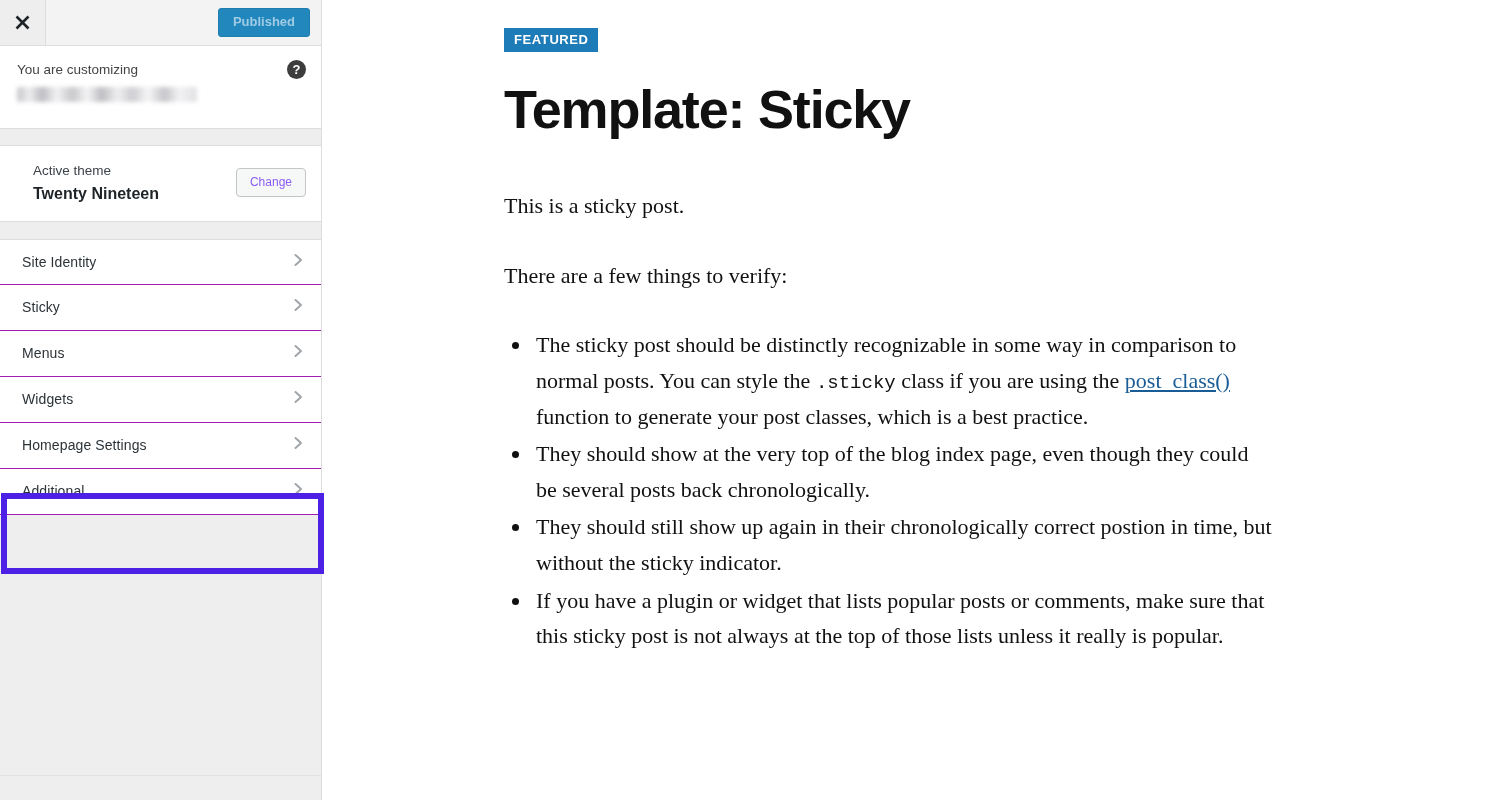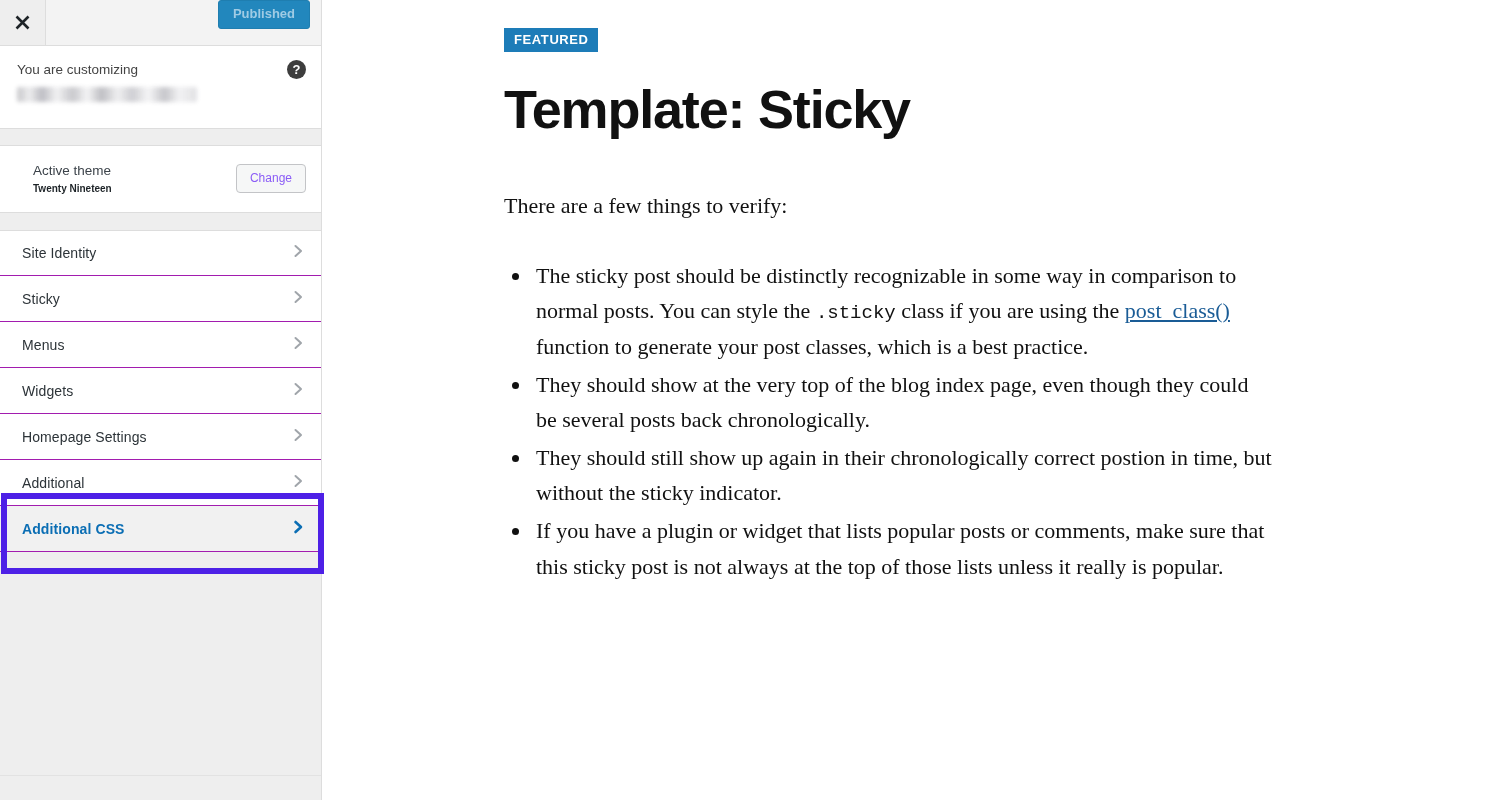--- a/index.html
+++ b/index.html
@@ -39,21 +39,21 @@
     border-right: 1px solid #dddddd;
     display: flex;
     align-items: center;
     justify-content: center;
     cursor: pointer;
   }
   .close-btn svg { display:block; }
   .header-spacer { flex: 1 1 auto; }
   .publish-wrap {
     display: flex;
-    align-items: flex-start;
+    align-items: center;
     padding-right: 11px;
   }
   .publish-btn {
     background: #2287bd;
     color: #9fcbe4;
     border: 1px solid #1f7eb0;
     border-radius: 3px;
     font-size: 13px;
     font-weight: 600;
     padding: 6px 14px 7px;
@@ -117,21 +117,21 @@
     border-top: 1px solid #dddddd;
     border-bottom: 1px solid #dddddd;
     padding: 15px 15px 16px 33px;
     display: flex;
     align-items: center;
     justify-content: space-between;
     min-height: 68px;
   }
   .theme-meta { line-height: 1.45; }
   .theme-caption { font-size: 13.5px; color: #3c434a; }
-  .theme-name { font-size: 10px; color: #1d2327; font-weight: 700; margin-top: 1px; }
+  .theme-name { font-size: 16px; color: #1d2327; font-weight: 700; margin-top: 1px; }
   .change-btn {
     background: #f6f7f7;
     border: 1px solid #c3c4c7;
     border-radius: 4px;
     color: #8b5cf6;
     font-size: 12px;
     padding: 6px 13px 7px;
     cursor: pointer;
     font-family: "Liberation Sans", sans-serif;
   }
@@ -324,42 +324,35 @@
 
       <div class="section-item">
         <span class="section-title">Additional</span>
         <span class="chev">
           <svg width="13" height="16" viewBox="0 0 13 16">
               <path d="M3.5 3 L9 8 L3.5 13" fill="none" stroke-width="2" stroke-linecap="round" stroke-linejoin="round"></path>
             </svg>
         </span>
       </div>
 
-      <div class="section-item active">
-        <span class="section-title">Additional CSS</span>
-        <span class="chev">
-          <svg width="13" height="16" viewBox="0 0 13 16">
-              <path d="M3.5 3 L9 8 L3.5 13" fill="none" stroke-width="2" stroke-linecap="round" stroke-linejoin="round"></path>
-            </svg>
-        </span>
-      </div>
 
     </div>
 
     <div class="sidebar-bottom-rule"></div>
     <div class="highlight-box"></div>
   </div>
 
   <div class="preview">
 
     <span class="featured-badge">FEATURED</span>
 
     <h1 class="post-title">Template: Sticky</h1>
 
     <div class="post-body">
+      <p>This is a sticky post.</p>
       <p>There are a few things to verify:</p>
 
       <ul>
         <li><span>The sticky post should be distinctly recognizable in some way in comparison to normal posts. You can style the </span><code>.sticky</code><span> class if you are using the </span><a href="#">post_class()</a><span> function to generate your post classes, which is a best practice.</span></li>
 
         <li>They should show at the very top of the blog index page, even though they could be several posts back chronologically.</li>
         <li>They should still show up again in their chronologically correct postion in time, but without the sticky indicator.</li>
         <li>If you have a plugin or widget that lists popular posts or comments, make sure that this sticky post is not always at the top of those lists unless it really is popular.</li>
       </ul>
     </div>

